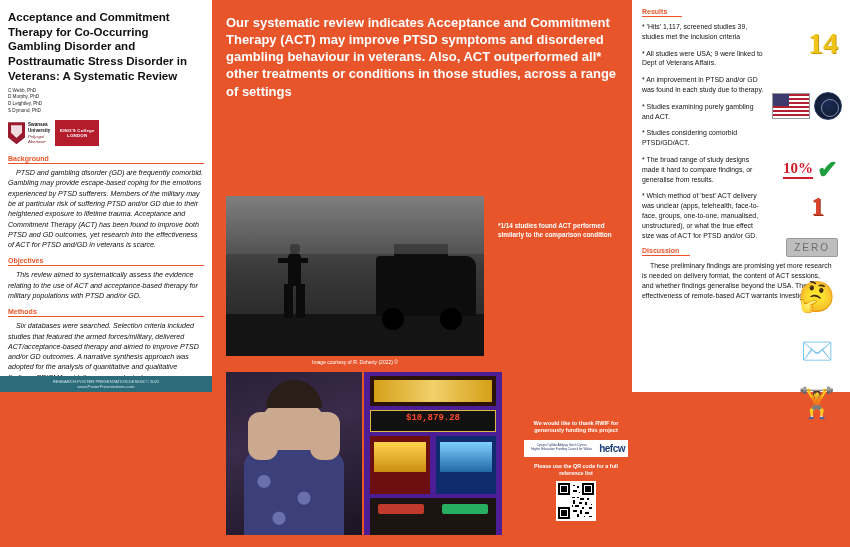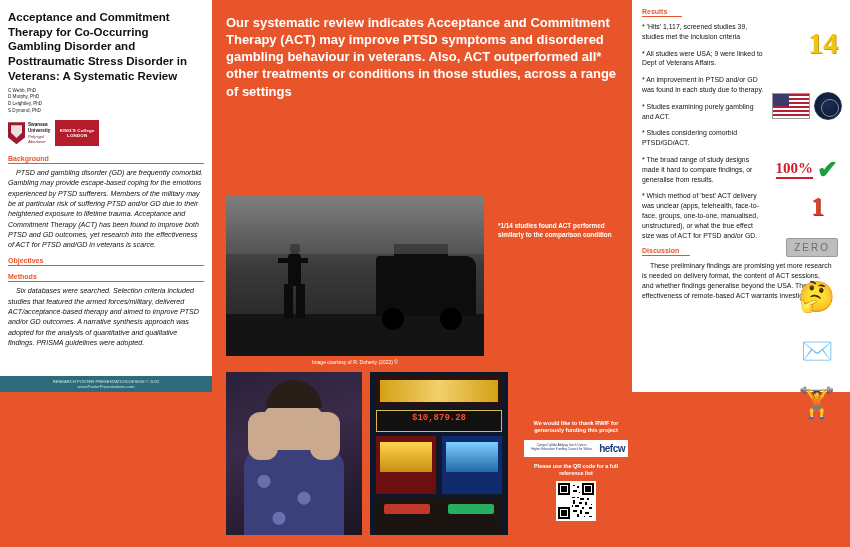--- a/index.html
+++ b/index.html
@@ -138,23 +138,23 @@
   }
   .photo-left-bottom {
     position: absolute;
     left: 14px; top: 372px;
     width: 136px; height: 163px;
     background: linear-gradient(160deg,#2a2038 0%,#3a2b4a 40%,#1b1422 100%);
     overflow: hidden;
   }
   .photo-slots {
     position: absolute;
-    left: 158px; top: 372px;
+    left: 152px; top: 372px;
     width: 138px; height: 163px;
-    background: #0f172a;
+    background: #4c1d95;
     overflow: hidden;
   }
   .thanks {
     position: absolute;
     left: 312px; top: 420px;
     width: 104px;
     color: #ffffff;
     text-align: center;
   }
   .thanks .tline {
@@ -288,20 +288,21 @@
           <i>Abertawe</i>
         </div>
       </div>
       <div class="logo-kcl">KING'S College LONDON</div>
     </div>
 
     <div class="sec-head">Background</div>
     <div class="body-text">PTSD and gambling disorder (GD) are frequently comorbid. Gambling may provide escape-based coping for the emotions experienced by PTSD sufferers. Members of the military may be at particular risk of suffering PTSD and/or GD due to their heightened exposure to lifetime trauma. Acceptance and Commitment Therapy (ACT) has been found to improve both PTSD and GD outcomes, yet research into the effectiveness of ACT for PTSD and/GD in veterans is scarce.</div>
 
     <div class="sec-head">Objectives</div>
+    <div class="body-text">This review aimed to systematically assess the evidence relating to the use of ACT and acceptance-based therapy for military populations with PTSD and/or GD.</div>
 
     <div class="sec-head">Methods</div>
     <div class="body-text">Six databases were searched. Selection criteria included studies that featured the armed forces/military, delivered ACT/acceptance-based therapy and aimed to improve PTSD and/or GD outcomes. A narrative synthesis approach was adopted for the analysis of quantitative and qualitative findings. PRISMA guidelines were adopted.</div>
 
     <div class="footer-badge" style="white-space:pre-line;">RESEARCH POSTER PRESENTATION DESIGN © 2022
 www.PosterPresentations.com</div>
   </div>
 
   <div class="col-center">
     <div class="headline">Our systematic review indicates Acceptance and Commitment Therapy (ACT) may improve PTSD symptoms and disordered gambling behaviour in veterans. Also, ACT outperformed all* other treatments or conditions in those studies, across a range of settings</div>
@@ -420,21 +421,21 @@
     <div class="disc-text">These preliminary findings are promising yet more research is needed on delivery format, the content of ACT sessions, and whether findings generalise beyond the USA. The cost-effectiveness of remote-based ACT warrants investigation.</div>
 
     <div class="r-emoji badge-14">14</div>
 
     <div class="r-emoji flags">
       <div class="flag-us"></div>
       <div class="seal-va"></div>
     </div>
 
     <div class="r-emoji badge-100">
-      <span class="pct">100%</span>
+      <span class="pct">10%</span>
       <span class="check">✔</span>
     </div>
 
     <div class="r-emoji badge-one">1</div>
 
     <div class="r-emoji badge-zero">ZERO</div>
 
     <div class="r-emoji emoji-think">🤔</div>
     <div class="r-emoji emoji-env">✉️</div>
     <div class="r-emoji emoji-lift">🏋️</div>

